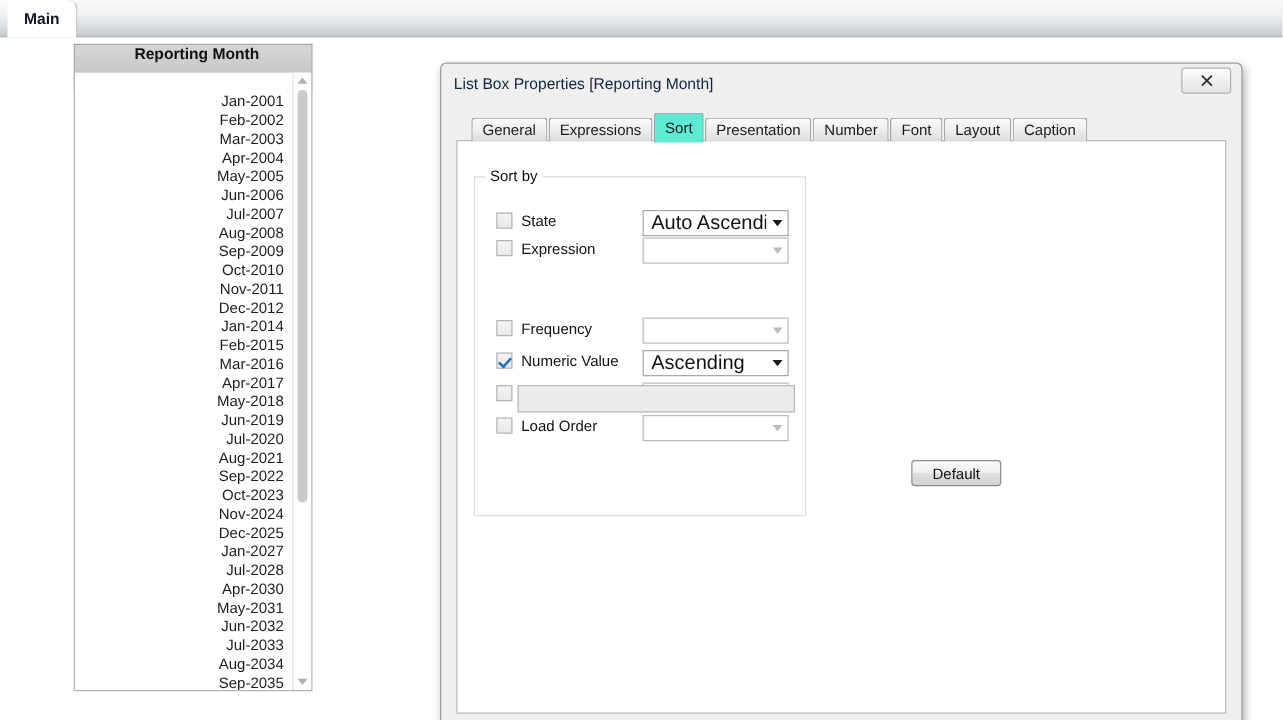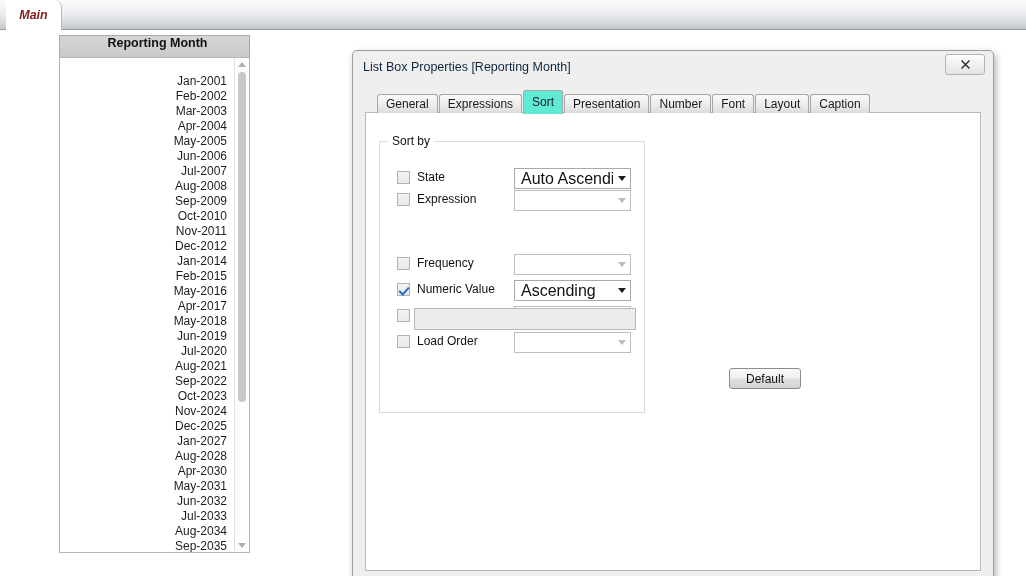--- a/index.html
+++ b/index.html
@@ -32,22 +32,21 @@
     width: 56px; height: 30px;
     background: #ffffff;
     border-right: 1px solid #b6bbc0;
     border-top-right-radius: 7px;
     box-sizing: border-box;
     display: flex;
     align-items: center;
     justify-content: center;
     font-weight: bold;
     font-size: 12.5px;
-    color: #7f1d1d;
-    font-style: italic;
+    color: #0f172a;
   }
 
   
   #canvas {
     position: absolute;
     left: 0; top: 30px;
     width: 1026px; height: 546px;
     background: #ffffff;
   }
 
@@ -253,21 +252,21 @@
   .row {
     position: absolute;
     left: 0;
     width: 266px;
     height: 22px;
   }
   .cb-wrap {
     position: absolute;
     left: 17px; top: 2px;
     display: flex;
-    align-items: center;
+    align-items: flex-start;
   }
   .cbox {
     width: 13px; height: 13px;
     border: 1px solid #b2b2b2;
     background: linear-gradient(to bottom, #f3f3f3 0%, #e8e8e8 100%);
     box-sizing: border-box;
     position: relative;
     flex: none;
   }
   .cbox.checked::after {
@@ -374,32 +373,32 @@
           <div class="lb-item">May-2005</div>
           <div class="lb-item">Jun-2006</div>
           <div class="lb-item">Jul-2007</div>
           <div class="lb-item">Aug-2008</div>
           <div class="lb-item">Sep-2009</div>
           <div class="lb-item">Oct-2010</div>
           <div class="lb-item">Nov-2011</div>
           <div class="lb-item">Dec-2012</div>
           <div class="lb-item">Jan-2014</div>
           <div class="lb-item">Feb-2015</div>
-          <div class="lb-item">May-2016</div>
+          <div class="lb-item">Mar-2016</div>
           <div class="lb-item">Apr-2017</div>
           <div class="lb-item">May-2018</div>
           <div class="lb-item">Jun-2019</div>
           <div class="lb-item">Jul-2020</div>
           <div class="lb-item">Aug-2021</div>
           <div class="lb-item">Sep-2022</div>
           <div class="lb-item">Oct-2023</div>
           <div class="lb-item">Nov-2024</div>
           <div class="lb-item">Dec-2025</div>
           <div class="lb-item">Jan-2027</div>
-          <div class="lb-item">Aug-2028</div>
+          <div class="lb-item">Jul-2028</div>
           <div class="lb-item">Apr-2030</div>
           <div class="lb-item">May-2031</div>
           <div class="lb-item">Jun-2032</div>
           <div class="lb-item">Jul-2033</div>
           <div class="lb-item">Aug-2034</div>
           <div class="lb-item">Sep-2035</div>
         </div>
 
       <div id="lb-scroll">
         <div class="sb-arrow up">

